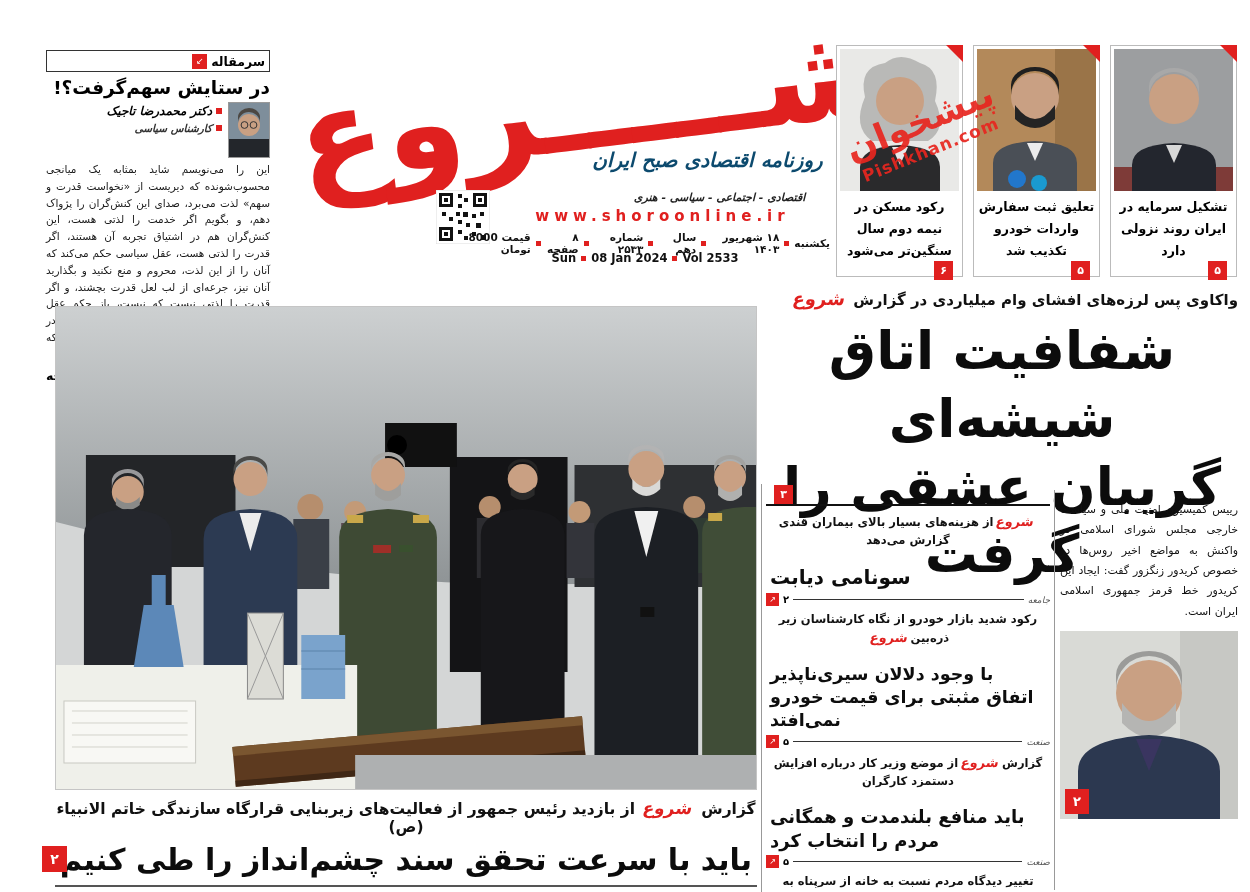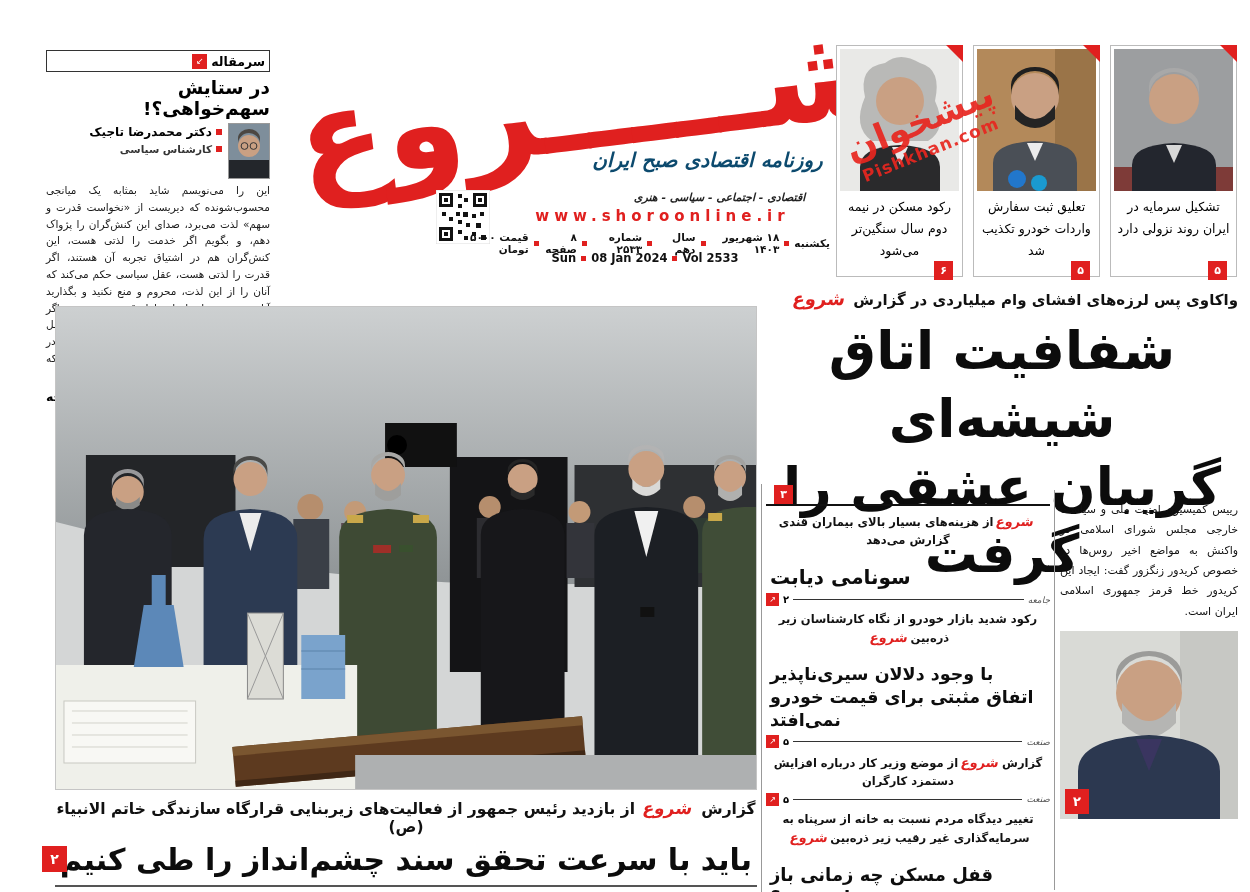--- a/index.html
+++ b/index.html
@@ -13,42 +13,42 @@
   .brand-script { color:#e0201f; font-weight:bold; display:inline-block; transform:skewX(-10deg); padding:0 3px; }
   .sq { width:5px; height:5px; background:#e0201f; display:inline-block; flex:none; }
   .goto-ico { width:13px; height:13px; background:#e0201f; color:#fff; font-size:8px; display:flex; align-items:center; justify-content:center; flex:none; }
 
   
   .ed { width:224px; font-size:10.5px; }
   .ed-head { border:1px solid #333; height:22px; display:flex; align-items:center; justify-content:flex-start; gap:4px; padding:0 4px; }
   .ed-head .lbl { font-weight:bold; font-size:12.5px; }
   .ed-title { font-size:18.5px; font-weight:900; margin:5px 0 4px; }
   .ed-byline { display:flex; gap:6px; }
-  .ed-names { flex:1; padding-top:2px; }
+  .ed-names { flex:1; padding-top:2px;font-style:italic; }
   .ed-name-row { display:flex; align-items:center; gap:4px; font-weight:bold; font-size:12px; margin-bottom:4px; }
   .ed-name-row.role { font-size:10.5px; color:#333; }
   .ed-bullet { width:6px; height:6px; background:#e0201f; flex:none; }
   .ed-photo { width:42px; height:56px; flex:none; border:1px solid #999; }
   .ed-body { text-align:justify; line-height:1.6; color:#1a1a1a; margin-top:3px; }
   .ed-cont { font-weight:900; font-size:12.5px; margin-top:5px; text-align:left; }
 
   
   .logo { font-size:128px; font-weight:900; color:#e0201f; transform:rotate(-7deg); display:inline-block; line-height:1; letter-spacing:-4px; }
   .tagline { color:#0c4a6e; font-size:20px; font-weight:bold; font-style:italic; text-align:center; }
   .subtag { font-size:11px; color:#222; text-align:center; font-weight:bold; }
   .site { direction:ltr; color:#e0201f; font-size:15px; font-weight:bold; letter-spacing:5px; text-align:center; }
   .dateline { display:flex; align-items:center; justify-content:center; gap:5px; font-size:10.5px; font-weight:bold; color:#111; }
   .dateline.en { direction:ltr; font-size:11.5px; }
 
   
   .cards { display:flex; direction:ltr; gap:10px; }
   .card { width:127px; height:232px; border:1px solid #bbb; background:#fff; position:relative; padding:3px 3px 0; }
   .card .tri { position:absolute; top:-1px; right:-1px; width:0; height:0; border-top:17px solid #e0201f; border-left:17px solid transparent; }
   .card .ph { width:100%; height:142px; overflow:hidden; }
-  .card .cap { font-size:12.5px; font-weight:normal; text-align:center; line-height:1.75; margin-top:5px; direction:rtl; }
+  .card .cap { font-size:12.5px; font-weight:bold; text-align:center; line-height:1.75; margin-top:5px; direction:rtl; }
   .card .pgbox { position:absolute; bottom:-4px; right:9px; }
   .watermark { transform:rotate(-22deg); color:#e8261f; opacity:.92; text-align:center; pointer-events:none; z-index:5; }
   .watermark .l1 { font-size:36px; font-weight:900; }
   .watermark .l2 { font-size:17px; font-weight:bold; letter-spacing:1px; }
 
   
   .lead-kicker { font-size:15px; font-weight:bold; text-align:right; color:#111; }
   .lead-h { font-size:53px; font-weight:900; text-align:center; line-height:1.28; letter-spacing:-2px; color:#0c0c0c; }
 
   
@@ -83,21 +83,21 @@
 </head>
 <body>
 
 <div class="page">
 
   <div class="abs ed" style="left:46px; top:50px;">
     <div class="ed-head">
       <span class="lbl">سرمقاله</span>
       <span class="goto-ico" style="width:15px;height:15px;font-size:9px;">↙</span>
     </div>
-    <div class="ed-title">در ستایش سهم‌خواهی؟!</div>
+    <div class="ed-title">در ستایش سهم‌گرفت؟!</div>
     <div class="ed-byline">
       <div class="ed-photo">
         <svg width="40" height="54" viewBox="0 0 40 54">
           <rect width="40" height="54" fill="#7e8e9b"></rect>
           <rect x="0" y="36" width="40" height="18" fill="#23262b"></rect>
           <circle cx="20" cy="22" r="11" fill="#c9a083"></circle>
           <path d="M9,20 a11,11 0 0 1 22,0 l0,-6 a11,9 0 0 0 -22,0 z" fill="#4c4742"></path>
           <circle cx="15.5" cy="22" r="3.4" fill="none" stroke="#333" stroke-width="1"></circle>
           <circle cx="24.5" cy="22" r="3.4" fill="none" stroke="#333" stroke-width="1"></circle>
         </svg>
@@ -166,21 +166,21 @@
     <span>یکشنبه</span>
       <span class="sq"></span>
     <span>۱۸ شهریور ۱۴۰۳</span>
       <span class="sq"></span>
     <span>سال دهم</span>
       <span class="sq"></span>
     <span>شماره ۲۵۳۳</span>
       <span class="sq"></span>
     <span>۸ صفحه</span>
       <span class="sq"></span>
-    <span>قیمت ۵۰۰۰ تومان</span>
+    <span>قیمت 8000 تومان</span>
   </div>
   <div class="abs dateline en" style="left:545px; top:251px; width:200px;">
     <span>Sun</span>
       <span class="sq"></span>
     <span>08 Jan 2024</span>
       <span class="sq"></span>
     <span>Vol 2533</span>
   </div>
 
   <div class="abs cards" style="left:836px; top:45px;">
@@ -378,20 +378,21 @@
         <span class="n-line"></span>
         <span class="n-num">۵</span>
         <span class="goto-ico">↗</span>
       </div>
     </div>
 
     <div class="n-item">
       <div class="n-kicker">
         <span>گزارش</span><span class="brand-script">شروع</span><span>از موضع وزیر کار درباره افزایش دستمزد کارگران</span>
       </div>
+      <div class="n-headline h18">باید منافع بلندمدت و همگانی مردم را انتخاب کرد</div>
       <div class="n-divider">
         <span class="n-label">صنعت</span>
         <span class="n-line"></span>
         <span class="n-num">۵</span>
         <span class="goto-ico">↗</span>
       </div>
     </div>
 
     <div class="n-item">
       <div class="n-kicker">

